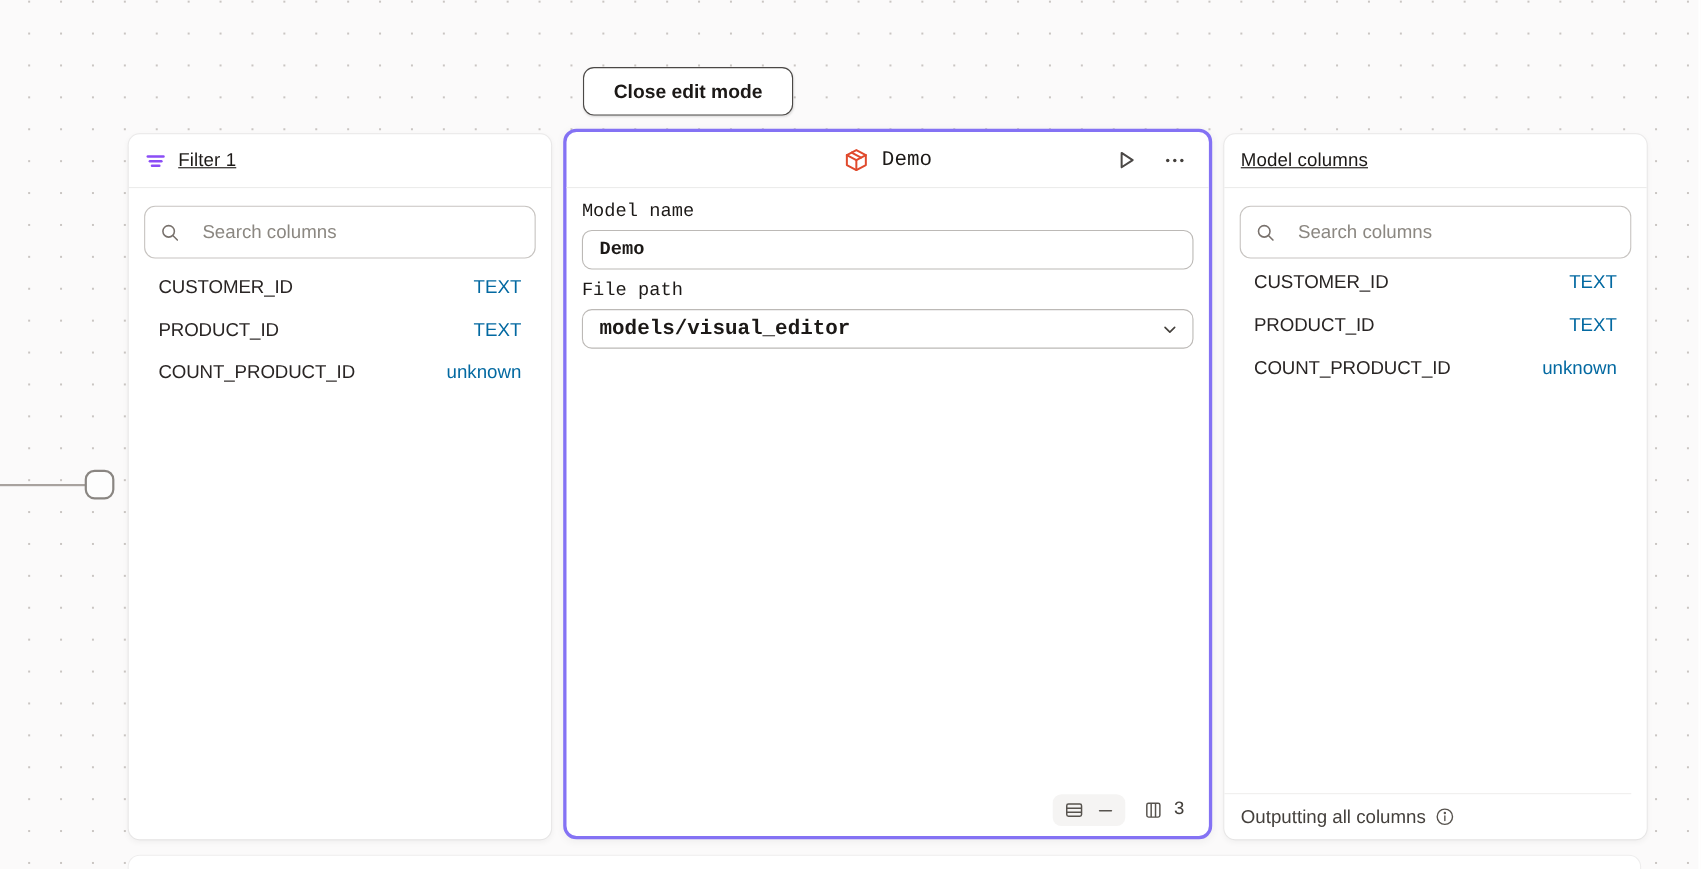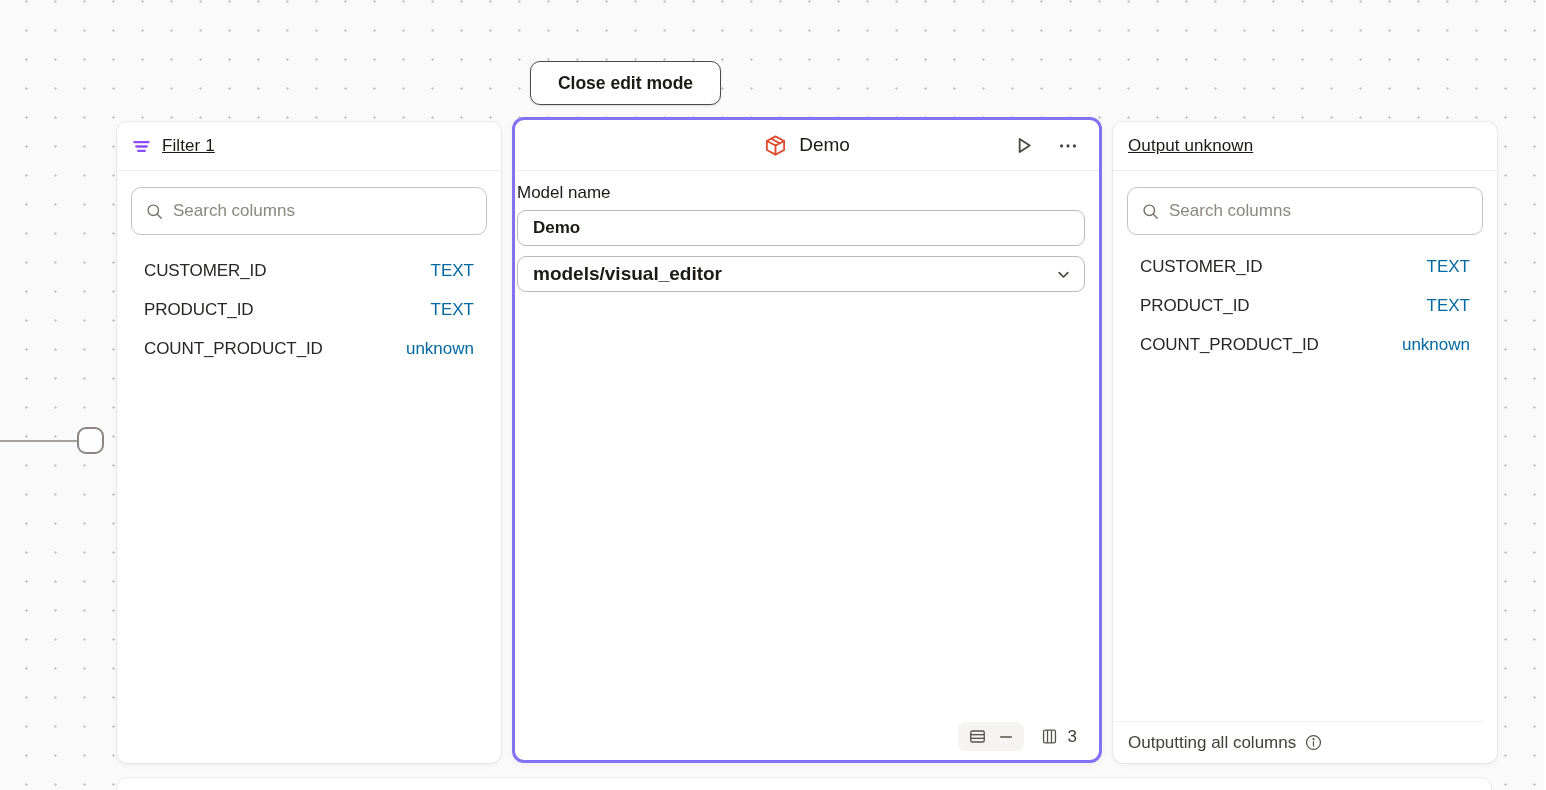--- a/index.html
+++ b/index.html
@@ -49,34 +49,34 @@
     border-bottom:1px solid #ececeb;
     text-decoration:underline;
   }
   .panel-title { font-size:17px; font-weight:500; color:#1c1917; letter-spacing:.1px; }
 
   .search-box {
     margin:16px 14px 0 14px;
     height:48px;
     border:1px solid #c7c4c1;
     border-radius:10px;
-    display:flex; align-items:center; gap:9px;
+    display:flex; align-items:center; gap:20px;
     padding:0 13px;
     background:#fff;
   }
   .search-box input {
     border:none; outline:none; flex:1;
     font-family:inherit; font-size:17px; color:#1c1917;
     background:transparent;
   }
   .search-box input::placeholder { color:#8b8781; }
 
   .col-list { margin-top:16px; }
   .col-row {
-    display:flex; align-items:center; justify-content:space-between;
+    display:flex; align-items:flex-start; justify-content:space-between;
     padding:0 27px;
     height:39px;
     cursor:pointer;
   }
   .col-name { font-size:17px; color:#292524; letter-spacing:-0.1px; }
   .col-type { font-size:17px; color:#0369a1; }
 
   .panel-footer {
     position:absolute; left:0; right:14px; bottom:0;
     height:42px;
@@ -87,35 +87,36 @@
   }
 
   
   .model-panel {
     position:absolute; left:512px; top:117px;
     width:590px; height:646px;
     background:#fff;
     border:3px solid #8472f4;
     border-radius:12px;
     box-shadow:0 2px 8px rgba(0,0,0,0.05);
+    font-family:Liberation Mono, monospace;
   }
   .model-header {
     position:relative;
     height:51px;
     display:flex; align-items:center; justify-content:center; gap:12px;
     border-bottom:1px solid #ececeb;
   }
   .model-title { font-size:19px; font-weight:500; color:#1c1917; }
   .header-actions {
     position:absolute; right:18px; top:0; bottom:0;
     display:flex; align-items:center; gap:18px;
   }
   .icon-btn { display:flex; align-items:center; justify-content:center; cursor:pointer; background:none; border:none; padding:2px; }
 
-  .model-body { padding:12px 14px 0 2px; }
+  .model-body { padding:12px 14px 0 14px; }
   .field-label { font-size:17px; font-weight:500; color:#1c1917; margin-bottom:7px; }
   .text-input {
     width:100%; height:36px;
     border:1px solid #bcb9b6;
     border-radius:9px;
     padding:0 15px;
     font-family:inherit; font-size:17px; font-weight:600; color:#1c1917;
     outline:none; background:#fff;
     margin-bottom:10px;
   }
@@ -241,20 +242,21 @@
               <circle cx="12" cy="13" r="1.7"></circle>
               <circle cx="19" cy="13" r="1.7"></circle>
           </svg>
         </button>
       </div>
     </div>
 
     <div class="model-body">
       <div class="field-label">Model name</div>
       <input class="text-input" type="text" value="Demo" style="">
+      <div class="field-label">File path</div>
       <div class="select-input">
         <span>models/visual_editor</span>
         <svg width="15" height="15" viewBox="0 0 24 24" fill="none" stroke="#44403c" stroke-width="2.4" stroke-linecap="round" stroke-linejoin="round">
           <path d="M5 9 L12 16 L19 9"></path>
         </svg>
       </div>
     </div>
 
     <div class="model-toolbar">
       <div class="rows-pill">
@@ -273,21 +275,21 @@
           <line x1="9.5" y1="4" x2="9.5" y2="20"></line>
           <line x1="14.5" y1="4" x2="14.5" y2="20"></line>
         </svg>
         <span>3</span>
       </div>
     </div>
   </div>
 
   <div class="card side-panel" style="left:1113px; top:122px;">
     <div class="panel-header">
-      <span class="panel-title">Output unknown</span>
+      <span class="panel-title">Model columns</span>
     </div>
     <div class="search-box">
       <span>
         <svg width="19" height="19" viewBox="0 0 24 24" fill="none" stroke="#78716c" stroke-width="1.8" stroke-linecap="round">
           <circle cx="10.5" cy="10.5" r="6.6"></circle>
           <line x1="15.6" y1="15.6" x2="20.5" y2="20.5"></line>
         </svg>
       </span>
       <input type="text" placeholder="Search columns" style="">
     </div>

